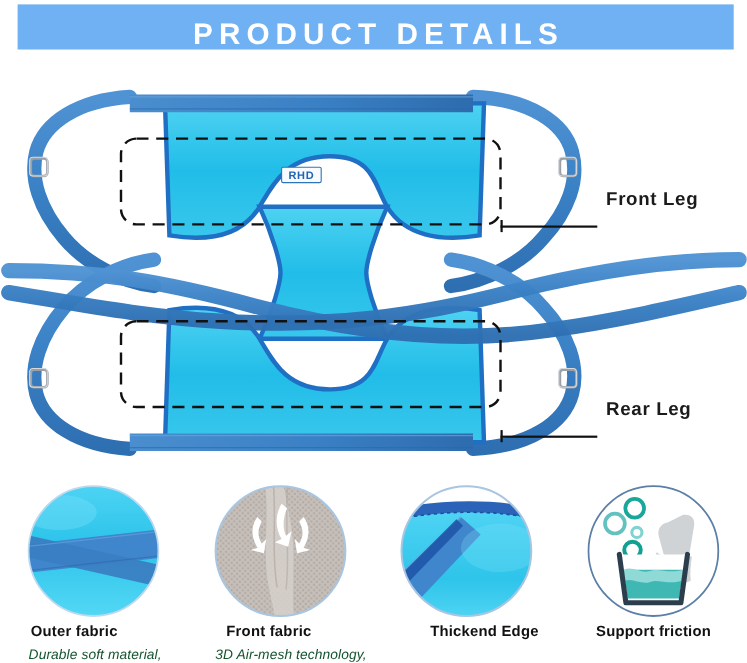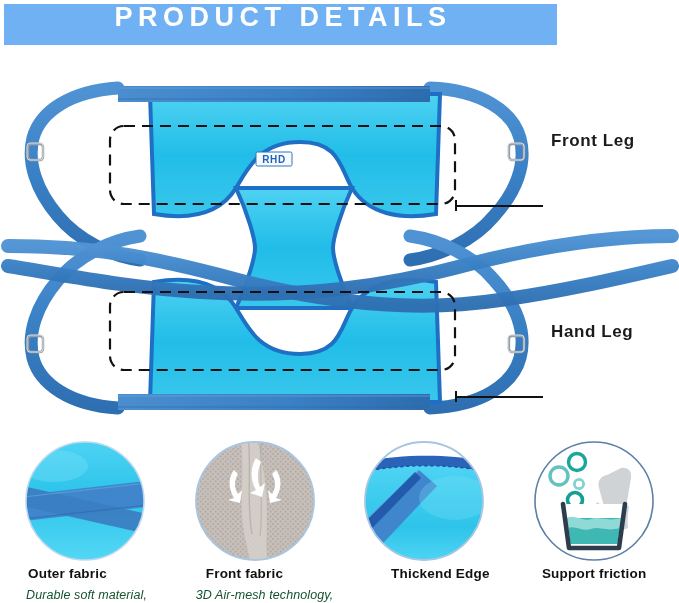--- a/index.html
+++ b/index.html
@@ -7,41 +7,42 @@
     width:679px;height:603px;
     background:#ffffff;
     font-family:"Liberation Sans", sans-serif;
     overflow:hidden;
     position:relative;
   }
   .page{position:relative;width:679px;height:603px;}
 
   
   .banner{
-    position:absolute;left:4px;top:4px;width:553px;height:41px;
+    position:absolute;left:16px;top:4px;width:651px;height:41px;
     background:#6fb1f2;
-    display:flex;align-items:flex-start;justify-content:center;
+    display:flex;align-items:flex-end;justify-content:center;
   }
   .banner-title{
     color:#ffffff;font-weight:bold;font-size:27px;
     letter-spacing:5.5px;line-height:1;
     font-family:"Liberation Sans", sans-serif;
     text-indent:5px;
   }
 
   
   .product-stage{position:absolute;left:0;top:64px;width:679px;height:368px;}
   .product-svg{display:block;width:679px;height:368px;}
 
   
   .callout{
     position:absolute;
     font-size:17px;font-weight:bold;color:#1b1b1b;
     letter-spacing:0.6px;white-space:nowrap;
     font-family:"Liberation Sans", sans-serif;
+    margin-top:40px;
   }
   .callout.front{left:551px;top:131px;}
   .callout.rear{left:551px;top:322px;}
   .leader{
     position:absolute;background:#111111;height:2px;
   }
   .leader.front{left:455px;top:141px;width:88px;}
   .leader.rear{left:455px;top:332px;width:88px;}
   .leader-tick{
     position:absolute;background:#111111;width:2px;height:11px;
@@ -193,21 +194,21 @@
       <rect x="110" y="228" width="345" height="78" rx="14" fill="none" stroke="#111111" stroke-width="2.2" stroke-dasharray="11 7"></rect>
     </svg>
 
     <div class="leader front"></div>
     <div class="leader-tick front"></div>
     <div class="leader rear"></div>
     <div class="leader-tick rear"></div>
   </div>
 
   <div class="callout front">Front Leg</div>
-  <div class="callout rear">Hand Leg</div>
+  <div class="callout rear">Rear Leg</div>
 
   <div class="features">
 
     <div class="feature f1 align-left">
       <div class="feature-circle">
         <svg viewBox="0 0 122 122">
           <defs>
             <clipPath id="c1">
                 <circle cx="61" cy="61" r="59"></circle>
               </clipPath>

